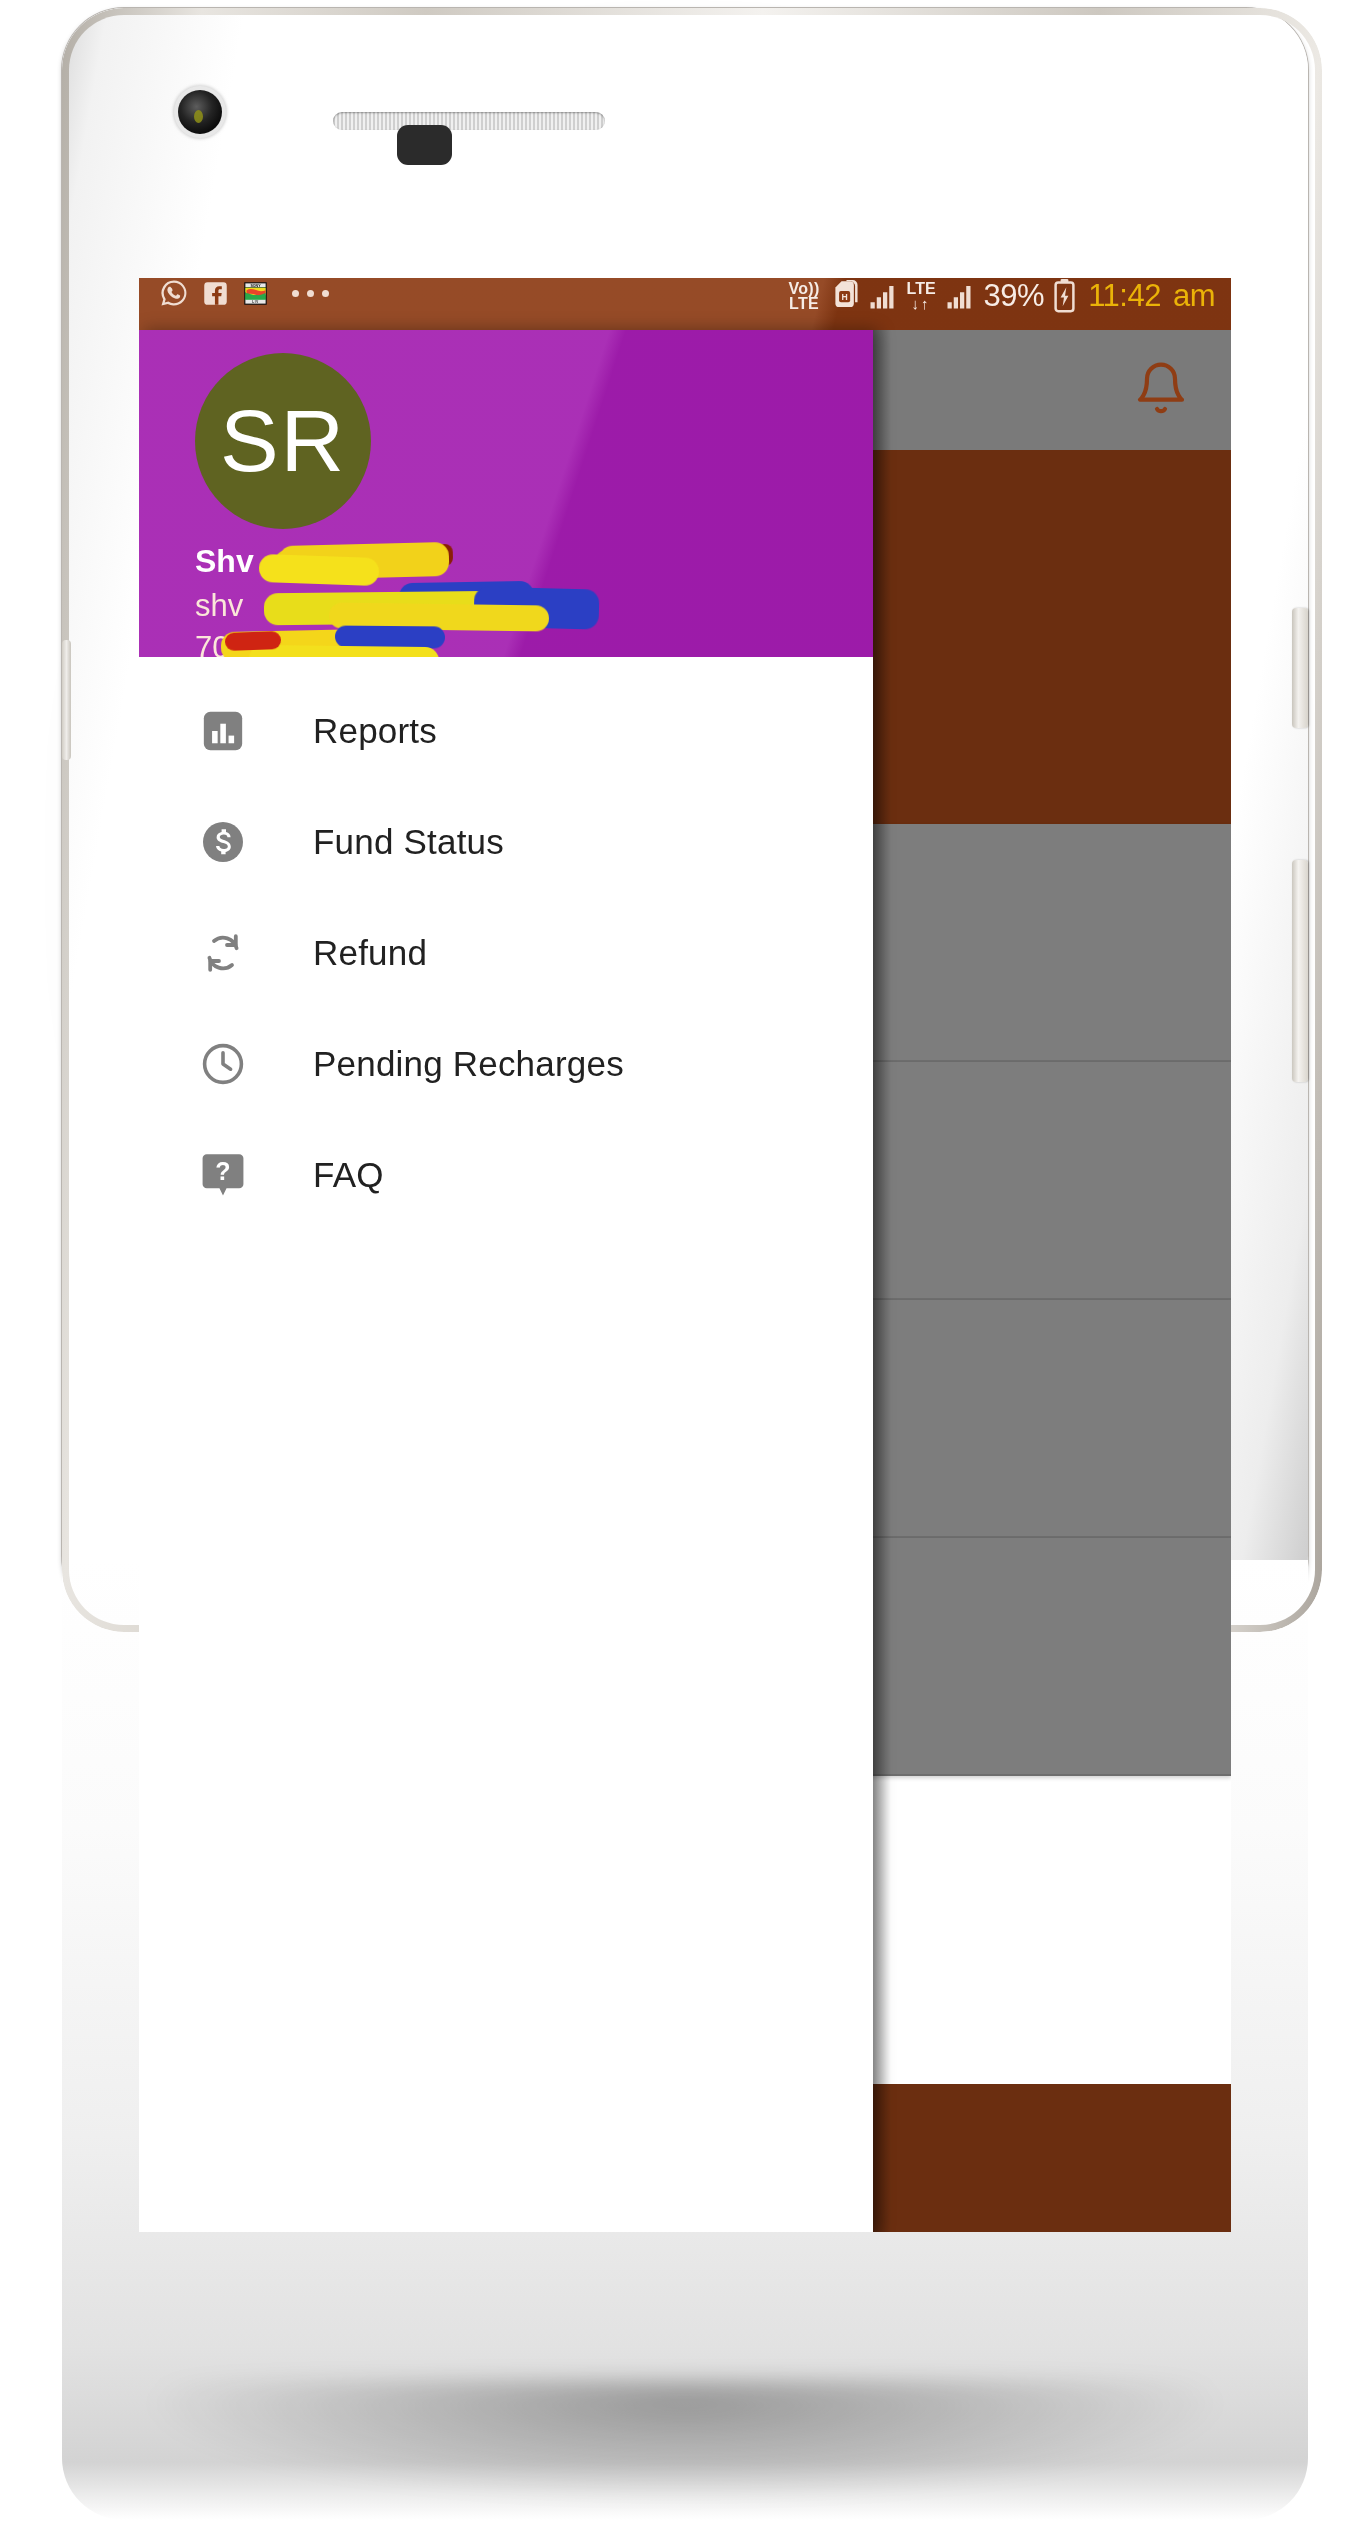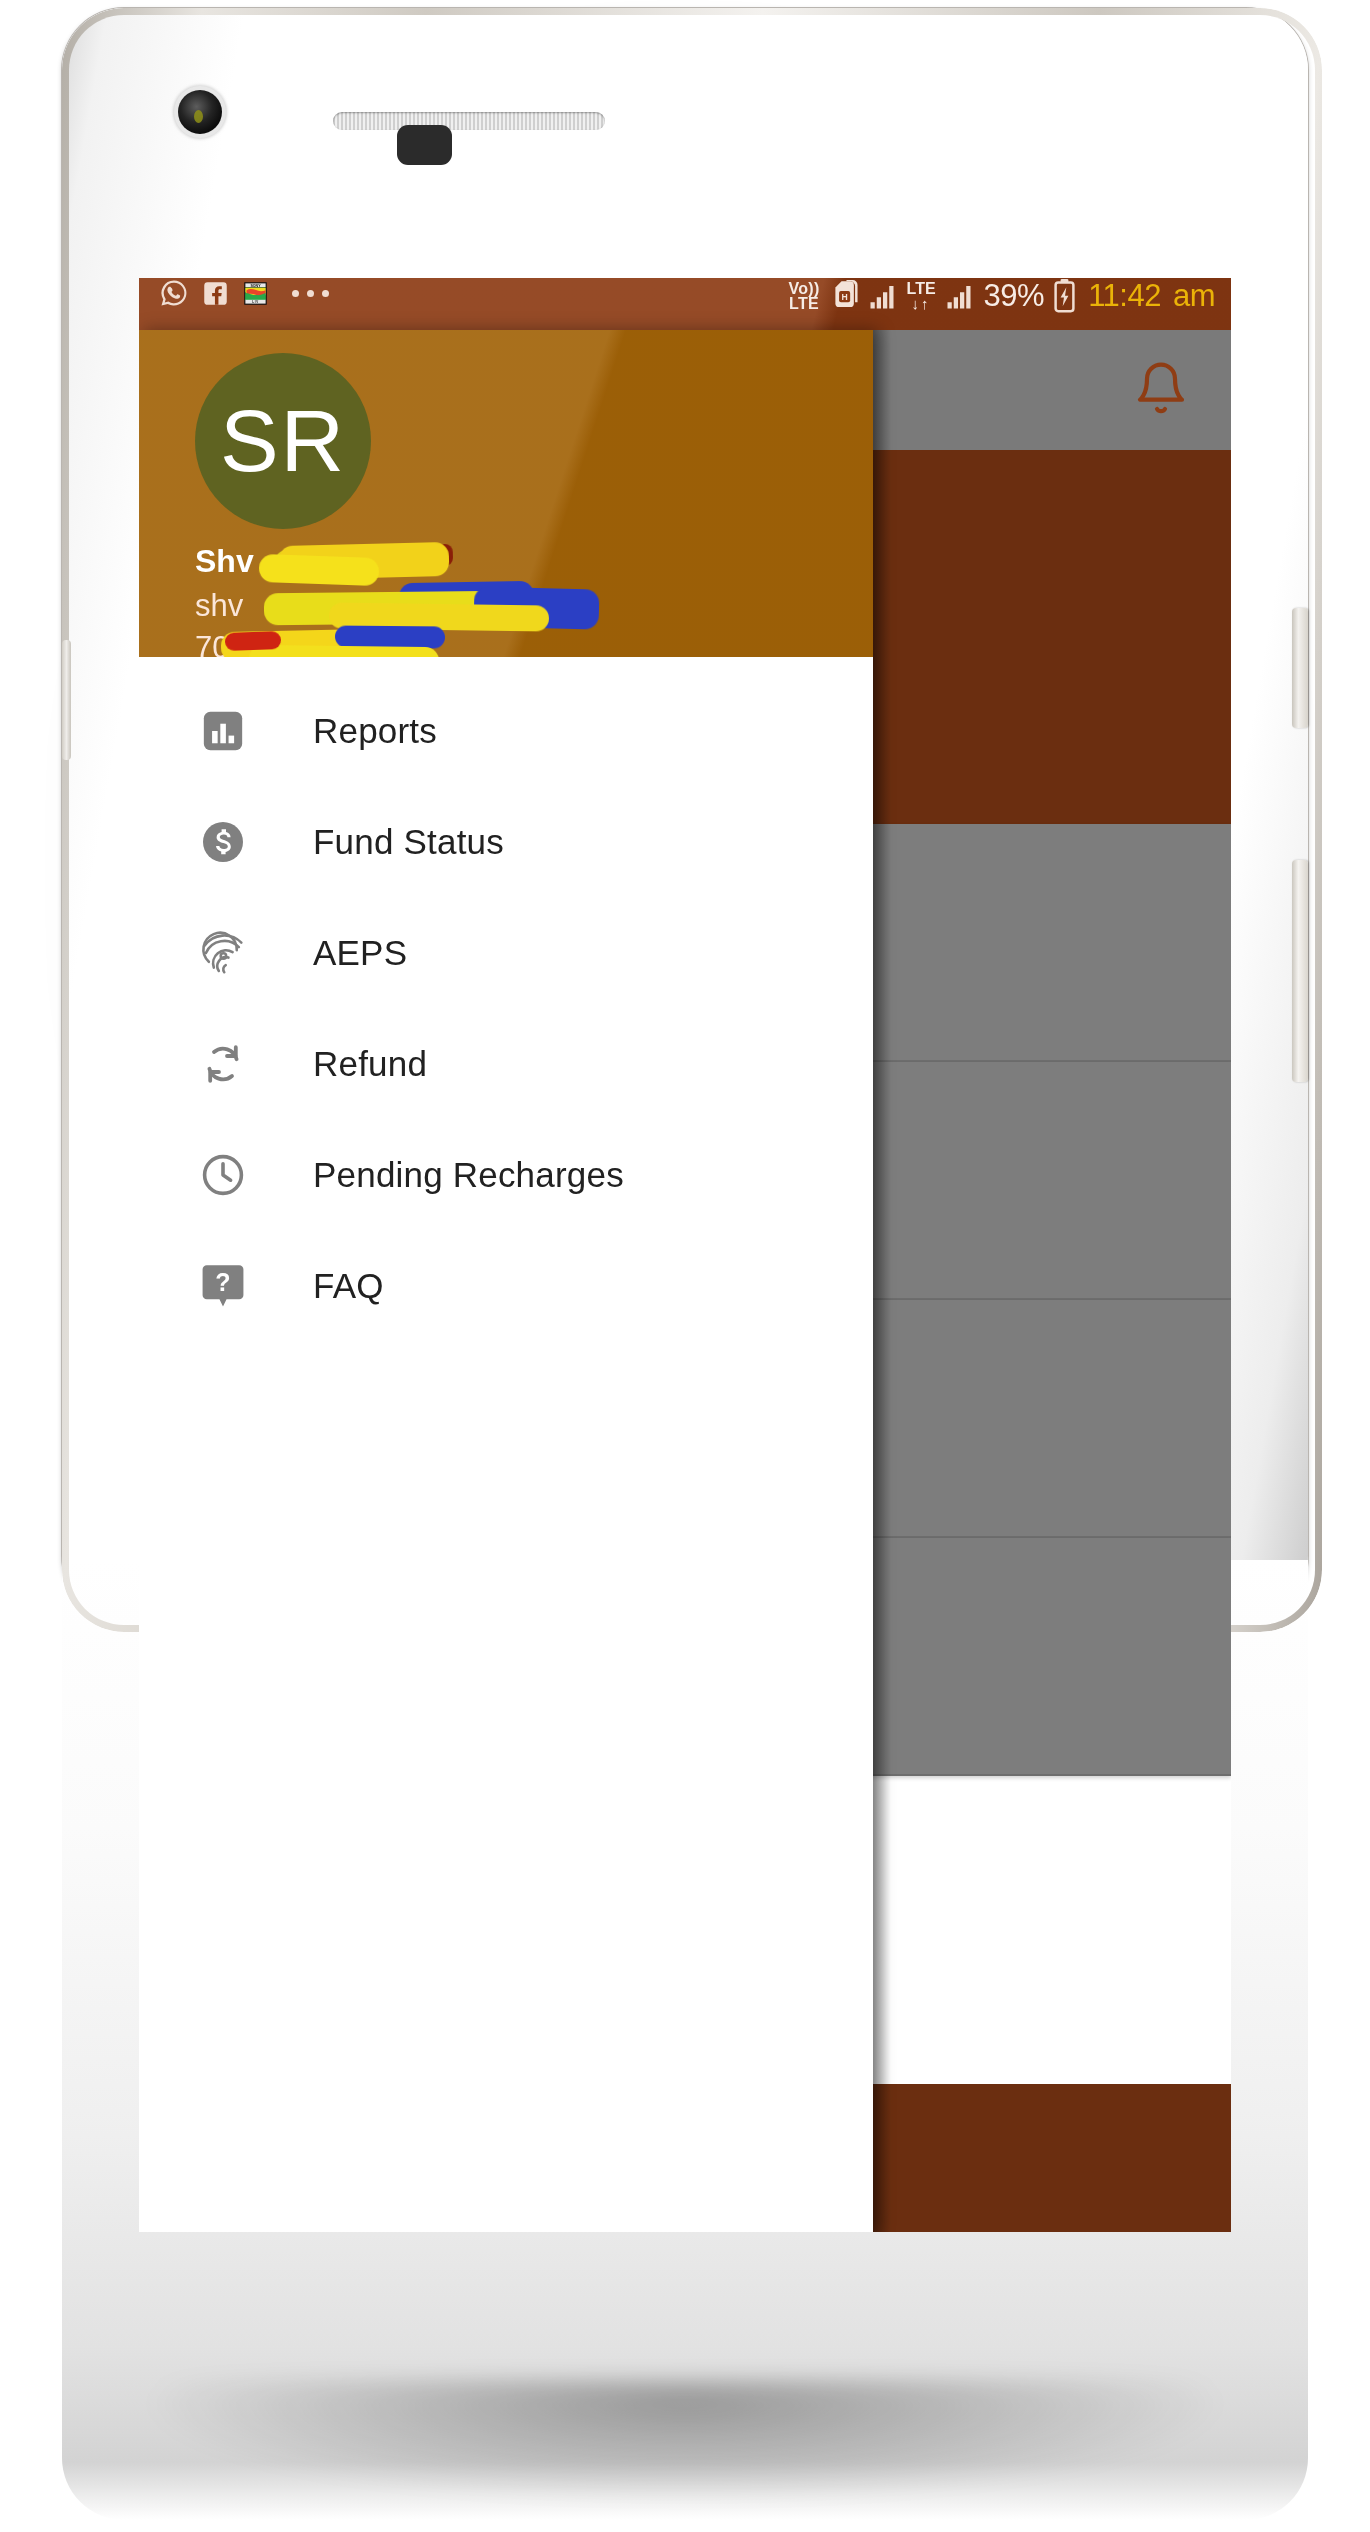--- a/index.html
+++ b/index.html
@@ -144,21 +144,21 @@
   .app-bottom .fb-label{color:#8e8e8e;font-size:31px;}
 
   
   .drawer{
     position:absolute;left:0;top:52px;width:734px;height:1902px;
     background:#ffffff;box-shadow:5px 0 16px rgba(0,0,0,.35);
     display:flex;flex-direction:column;
   }
   .drawer-header{
     position:relative;width:100%;height:327px;overflow:hidden;
-    background:#a16207;flex:0 0 auto;
+    background:#a21caf;flex:0 0 auto;
   }
   .drawer-header .hdr-diag{
     position:absolute;left:0;top:0;width:100%;height:100%;
     background:linear-gradient(108deg, rgba(255,255,255,.085) 0 56%, rgba(0,0,0,.035) 58% 100%);
   }
   .avatar{
     position:absolute;left:56px;top:23px;width:176px;height:176px;border-radius:50%;
     background:#5f6321;display:flex;align-items:center;justify-content:center;
     color:#ffffff;font-size:88px;font-weight:400;letter-spacing:2px;
   }
@@ -406,34 +406,20 @@
       <div class="menu-item">
         <span class="mi-icon">
           <svg width="48" height="48" viewBox="0 0 24 24">
             <circle cx="12" cy="12" r="10" fill="#808080"></circle>
             <path d="M12.9 11.1c-1.9-.5-2.5-.9-2.5-1.6 0-.8.8-1.3 2-1.3 1.3 0 1.8.6 1.8 1.4h1.6c0-1.2-.8-2.3-2.3-2.6V5.6h-2.2V7c-1.4.3-2.5 1.2-2.5 2.6 0 1.6 1.4 2.4 3.4 2.9 1.8.4 2.2 1 2.2 1.7 0 .5-.4 1.3-2 1.3-1.5 0-2.1-.7-2.2-1.5H8.5c.1 1.5 1.2 2.4 2.6 2.7v1.4h2.2V17c1.4-.3 2.6-1.1 2.6-2.6 0-2-1.7-2.7-3-3.3z" fill="#ffffff"></path>
           </svg>
         </span>
         <span class="mi-label">Fund Status</span>
       </div>
 
-      <div class="menu-item">
-        <span class="mi-icon">
-          <svg width="50" height="50" viewBox="0 0 24 24" fill="none" stroke="#808080" stroke-width="1.25" stroke-linecap="round">
-            <path d="M3.2 8.4A11.6 11.6 0 0 1 20.8 7"></path>
-            <path d="M3.8 12A9.6 9.6 0 0 1 19.6 9.2"></path>
-            <path d="M5.2 16.2a8 8 0 1 1 13.4-5.6"></path>
-            <path d="M7.6 19A6.2 6.2 0 0 1 16.6 11.6"></path>
-            <path d="M10 20.6a4.2 4.2 0 0 1 4.6-6.4"></path>
-            <path d="M12.6 21.2a2.3 2.3 0 0 1 .7-3.4"></path>
-            <circle cx="12.2" cy="13.4" r="1.3"></circle>
-          </svg>
-        </span>
-        <span class="mi-label">AEPS</span>
-      </div>
 
       <div class="menu-item">
         <span class="mi-icon">
           <svg width="48" height="48" viewBox="0 0 24 24" fill="none" stroke="#808080" stroke-width="1.9" stroke-linecap="round" stroke-linejoin="round">
             <path d="M5.2 14.4a7 7 0 0 0 11.3 3.6"></path>
             <path d="M18.8 9.6A7 7 0 0 0 7.5 6"></path>
             <path d="M18.4 3.6v4.4h-4.4"></path>
             <path d="M5.6 20.4V16h4.4"></path>
           </svg>
         </span>

